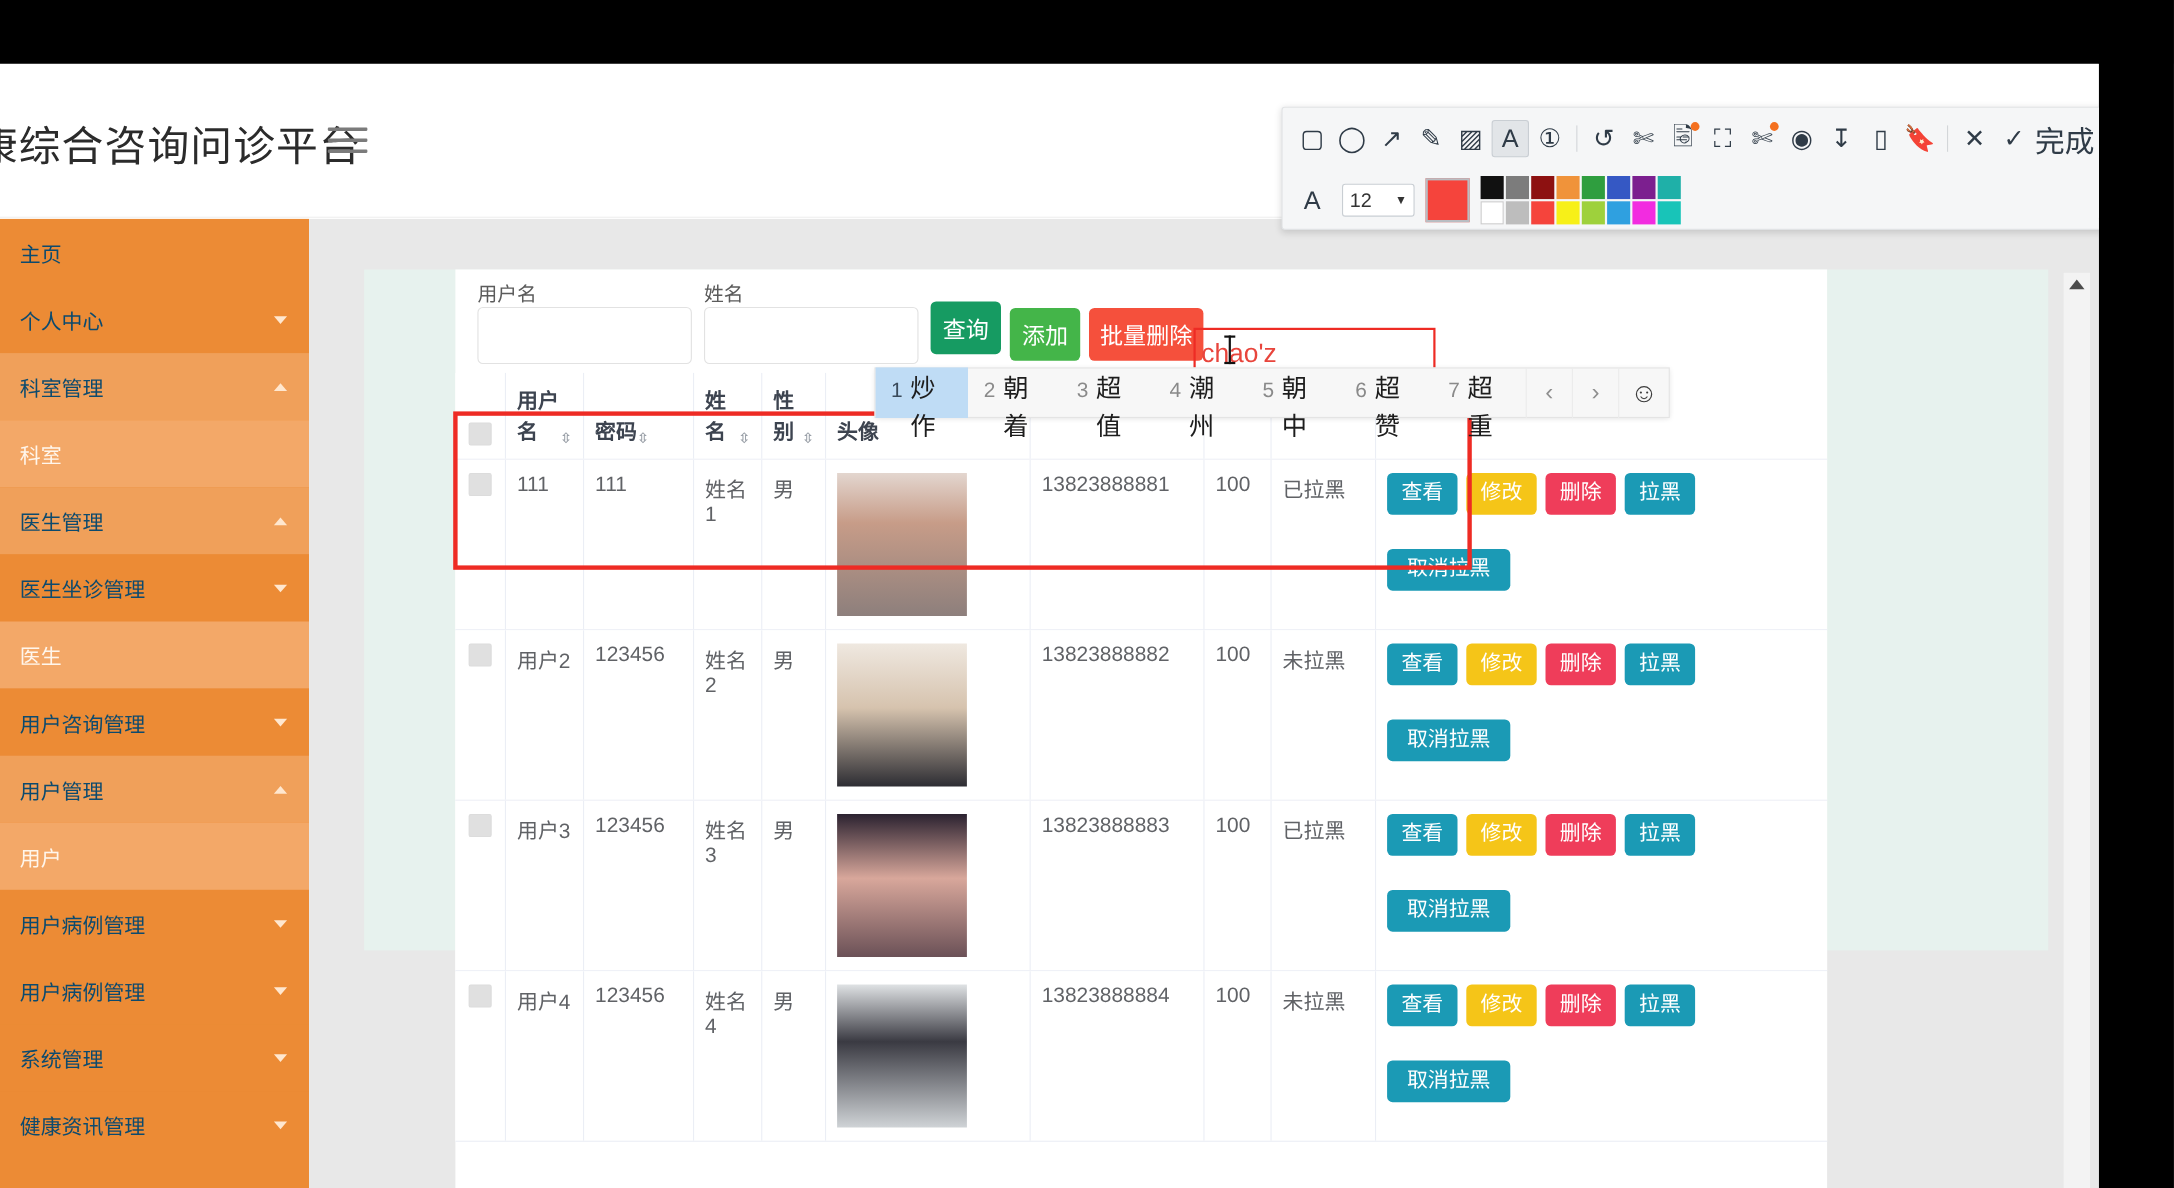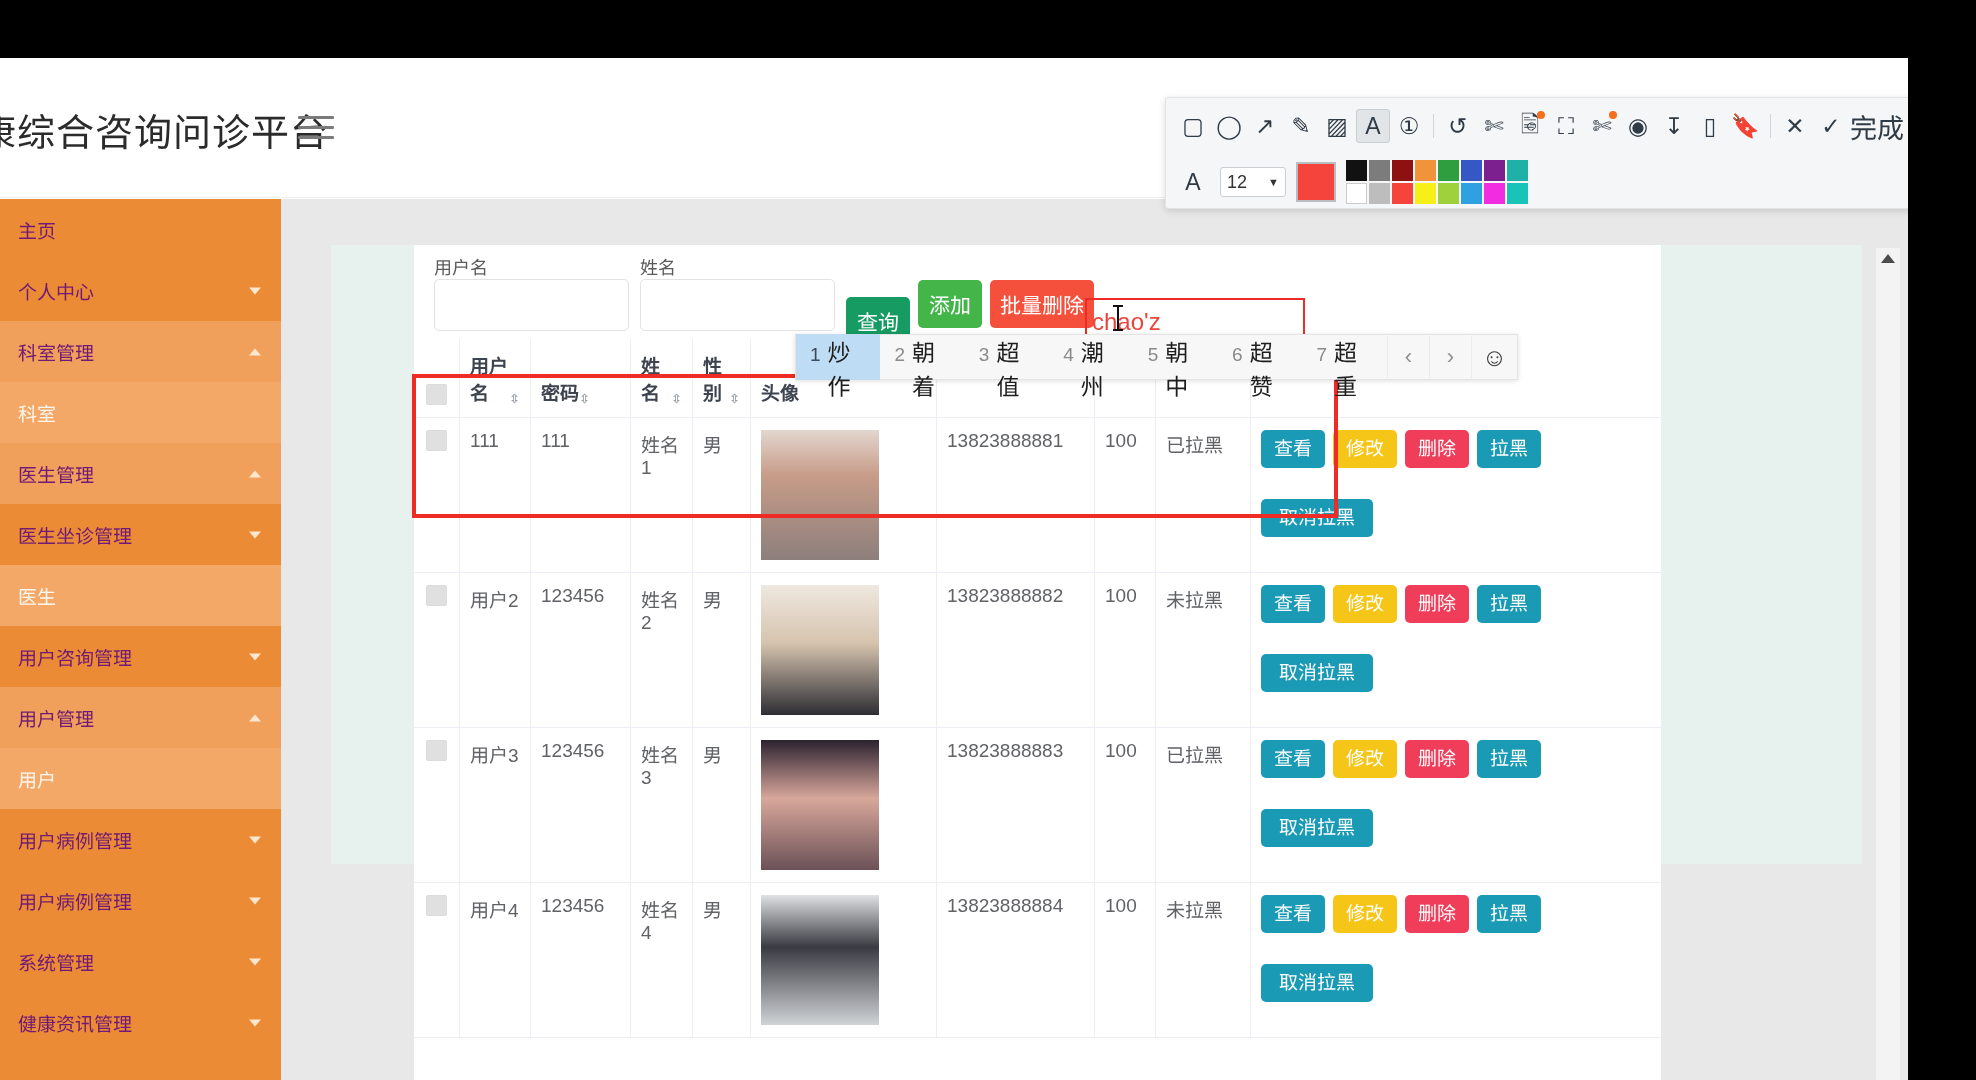--- a/index.html
+++ b/index.html
@@ -52,21 +52,21 @@
 
   
   .sidebar {
     position: absolute; left: 0; top: 141px;
     width: 281px; height: 881px;
     background: #ec8b35; overflow: hidden;
   }
   .menu-item {
     position: relative; display: flex; align-items: center;
     height: 61px; padding: 0 22px 0 18px;
-    color: #701a75; font-size: 19px; cursor: pointer;
+    color: #0c4a6e; font-size: 19px; cursor: pointer;
     white-space: nowrap;
   }
   .menu-item.lvl1 { background: #ec8b35; }
   .menu-item.open  { background: #f0a05a; }
   .menu-item.sub   { background: #f3a868; color: #fff6ec; padding-left: 18px; }
   .menu-item .caret {
     position: absolute; right: 20px; top: 50%;
     width: 0; height: 0; transform: translateY(-50%);
     border-left: 6px solid transparent;
     border-right: 6px solid transparent;
@@ -351,21 +351,21 @@
       <div class="panel">
         <div class="card">
 
           <div>
             <div class="field-label" style="left:20px; top:8px;">用户名</div>
             <div class="field-box" style="left:20px; top:34px; width:195px;"></div>
 
             <div class="field-label" style="left:226px; top:8px;">姓名</div>
             <div class="field-box" style="left:226px; top:34px; width:195px;"></div>
 
-            <div class="btn" style="left:432px; top:52px; width:64px; background:#169b62;">查询</div>
+            <div class="btn" style="left:432px; top:29px; width:64px; background:#169b62;">查询</div>
             <div class="btn" style="left:504px; top:35px; width:64px; background:#44b549;">添加</div>
             <div class="btn" style="left:576px; top:35px; width:104px; background:#f5503c;">批量删除</div>
           </div>
 
           <div class="tbl">
             <div class="thead">
               <div class="trow">
                 <div class="tcell c-chk">
                   <div class="chk"></div>
                 </div>

